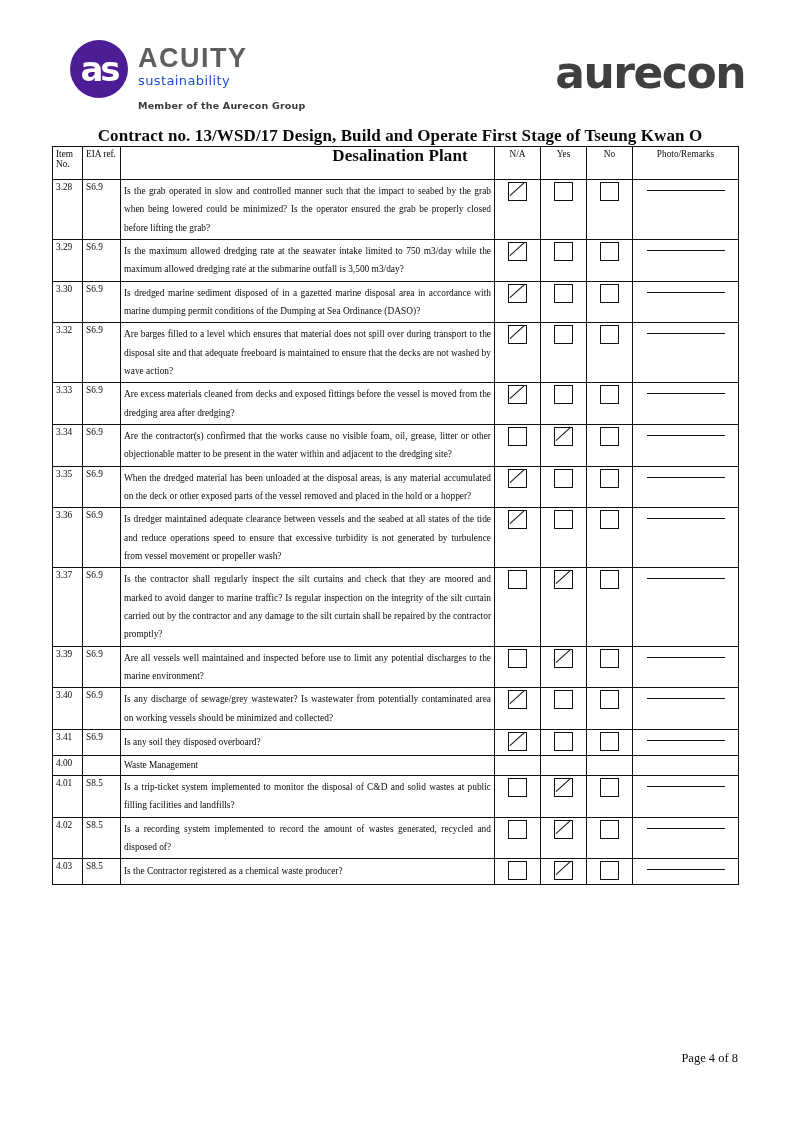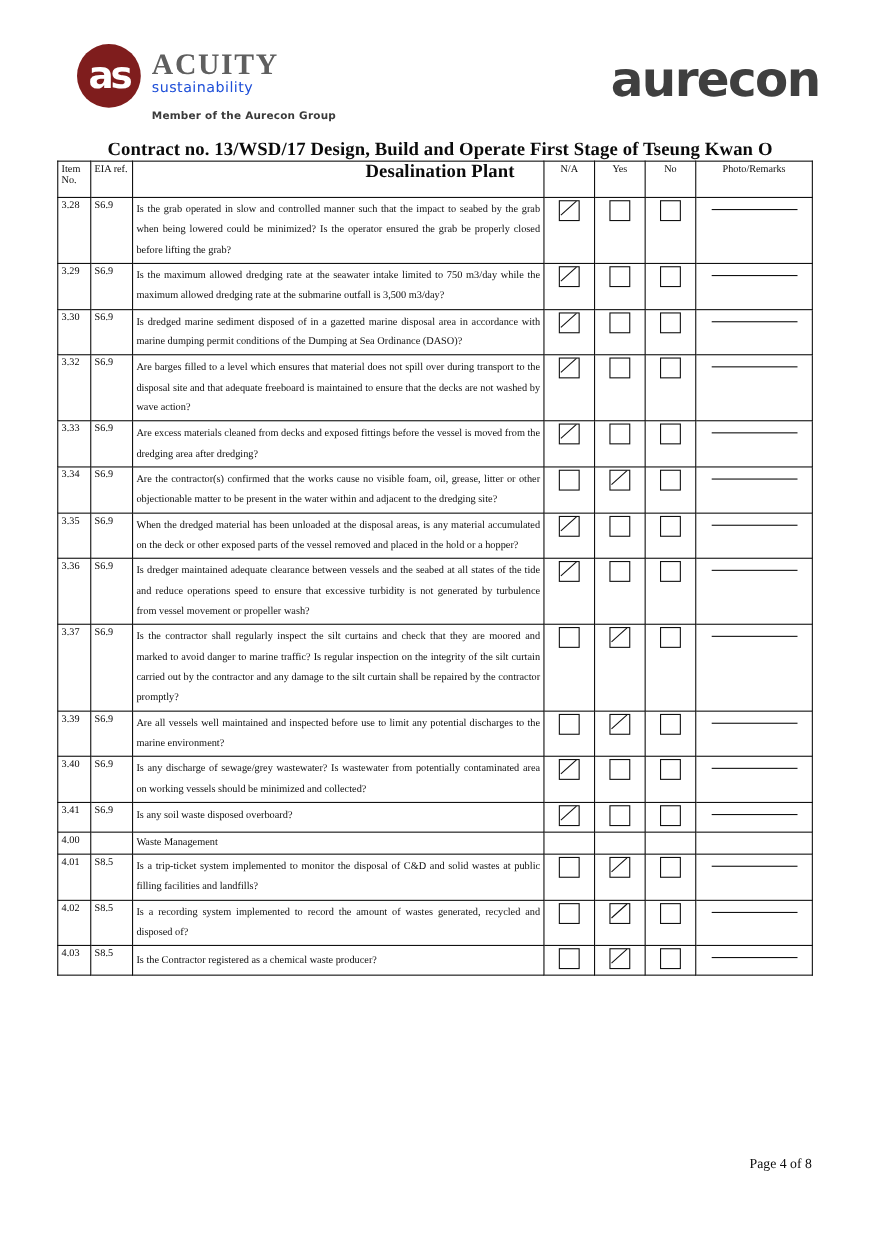--- a/index.html
+++ b/index.html
@@ -38,36 +38,36 @@
     width: 300px;
     height: 78px;
   }
   .acuity-mark {
     position: absolute;
     left: 0;
     top: 2px;
     width: 58px;
     height: 58px;
     border-radius: 50%;
-    background: #7f1d1d;
+    background: #4c1d95;
     color: #ffffff;
     font-family: "DejaVu Sans", sans-serif;
     font-size: 34px;
     font-weight: bold;
     letter-spacing: -3px;
     text-align: center;
     line-height: 58px;
   }
   .acuity-text {
     position: absolute;
     left: 68px;
     top: 6px;
   }
   .acuity-title {
-    font-family: Liberation Serif, serif;
+    font-family: Liberation Sans, sans-serif;
     font-size: 27px;
     font-weight: bold;
     color: #5f5f5f;
     letter-spacing: 1.5px;
     line-height: 28px;
   }
   .acuity-sub {
     font-family: "DejaVu Sans", sans-serif;
     font-size: 13px;
     color: #1d4ed8;
@@ -343,21 +343,21 @@
           <td class="eia">S6.9</td>
           <td class="q-cell">Is any discharge of sewage/grey wastewater? Is wastewater from potentially contaminated area on working vessels should be minimized and collected?</td>
           <td class="cb-cell"><span class="cb tick"></span></td>
           <td class="cb-cell"><span class="cb"></span></td>
           <td class="cb-cell"><span class="cb"></span></td>
           <td class="rem-cell"><span class="rem-line"></span></td>
         </tr>
         <tr>
           <td class="idx">3.41</td>
           <td class="eia">S6.9</td>
-          <td class="q-cell single">Is any soil waste disposed overboard?</td>
+          <td class="q-cell single">Is any soil they disposed overboard?</td>
           <td class="cb-cell"><span class="cb tick"></span></td>
           <td class="cb-cell"><span class="cb"></span></td>
           <td class="cb-cell"><span class="cb"></span></td>
           <td class="rem-cell"><span class="rem-line"></span></td>
         </tr>
         <tr>
           <td class="idx bold">4.00</td>
           <td class="eia"></td>
           <td class="q-cell single bold">Waste Management</td>
           <td class="cb-cell"></td>

